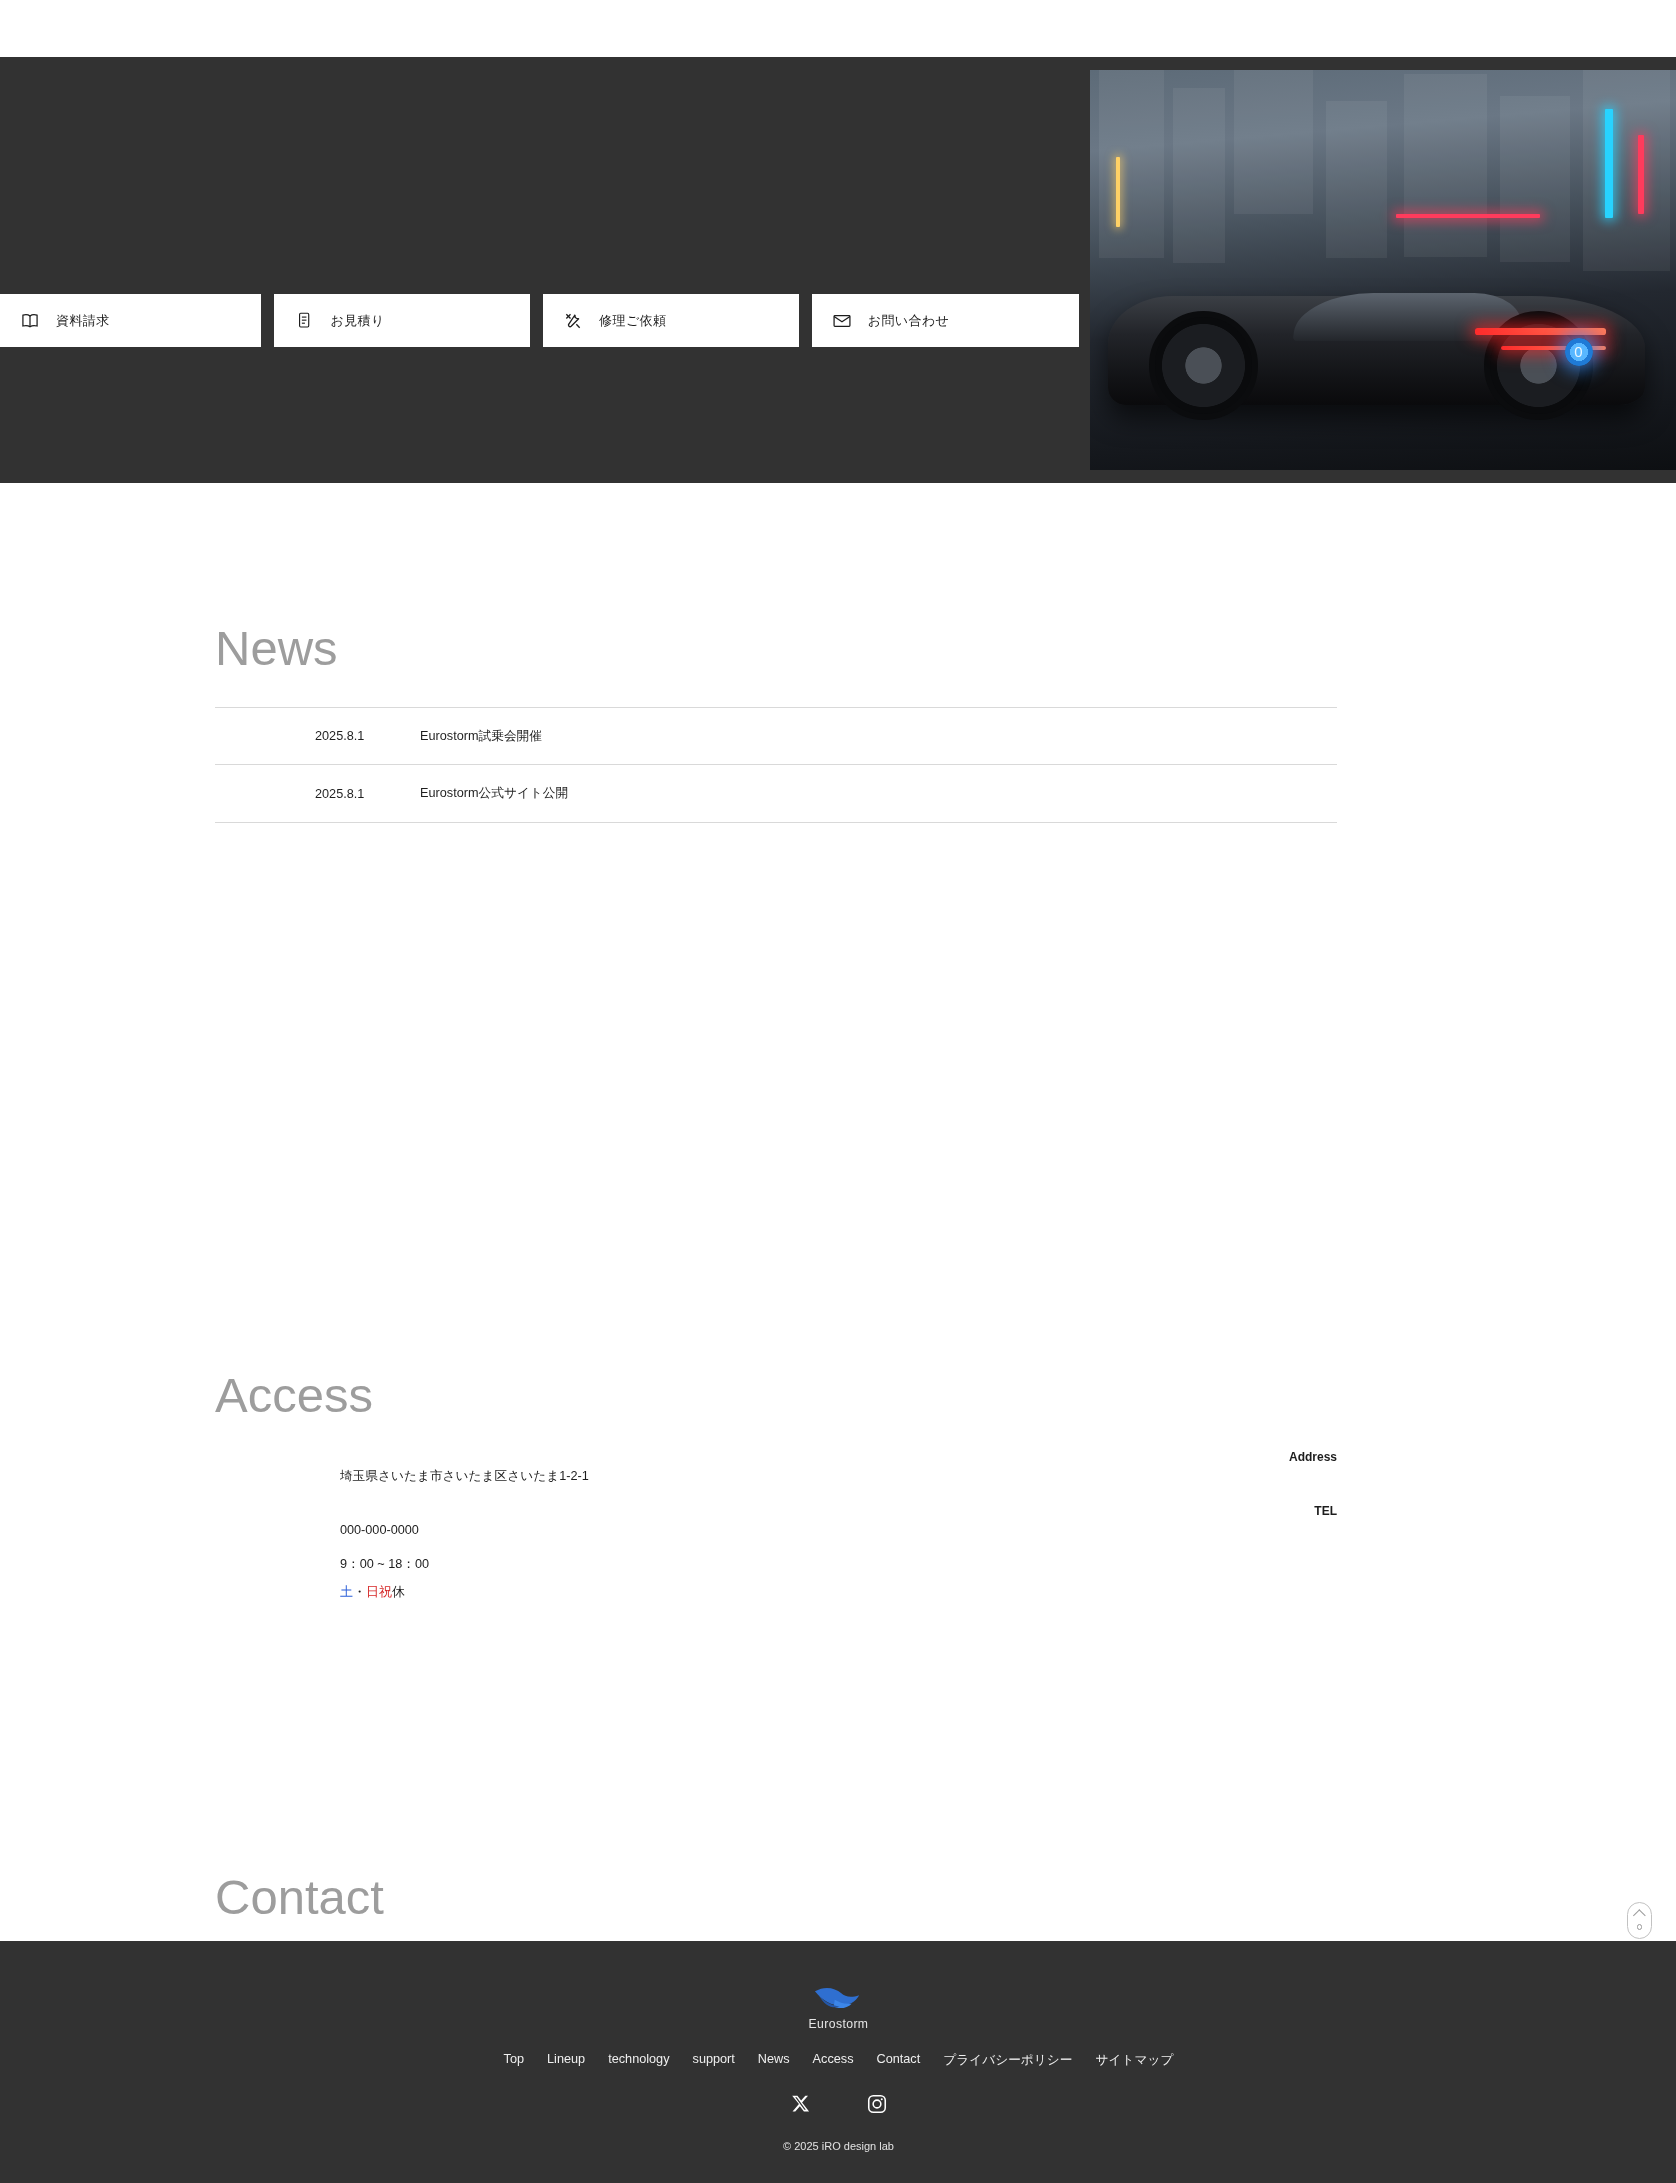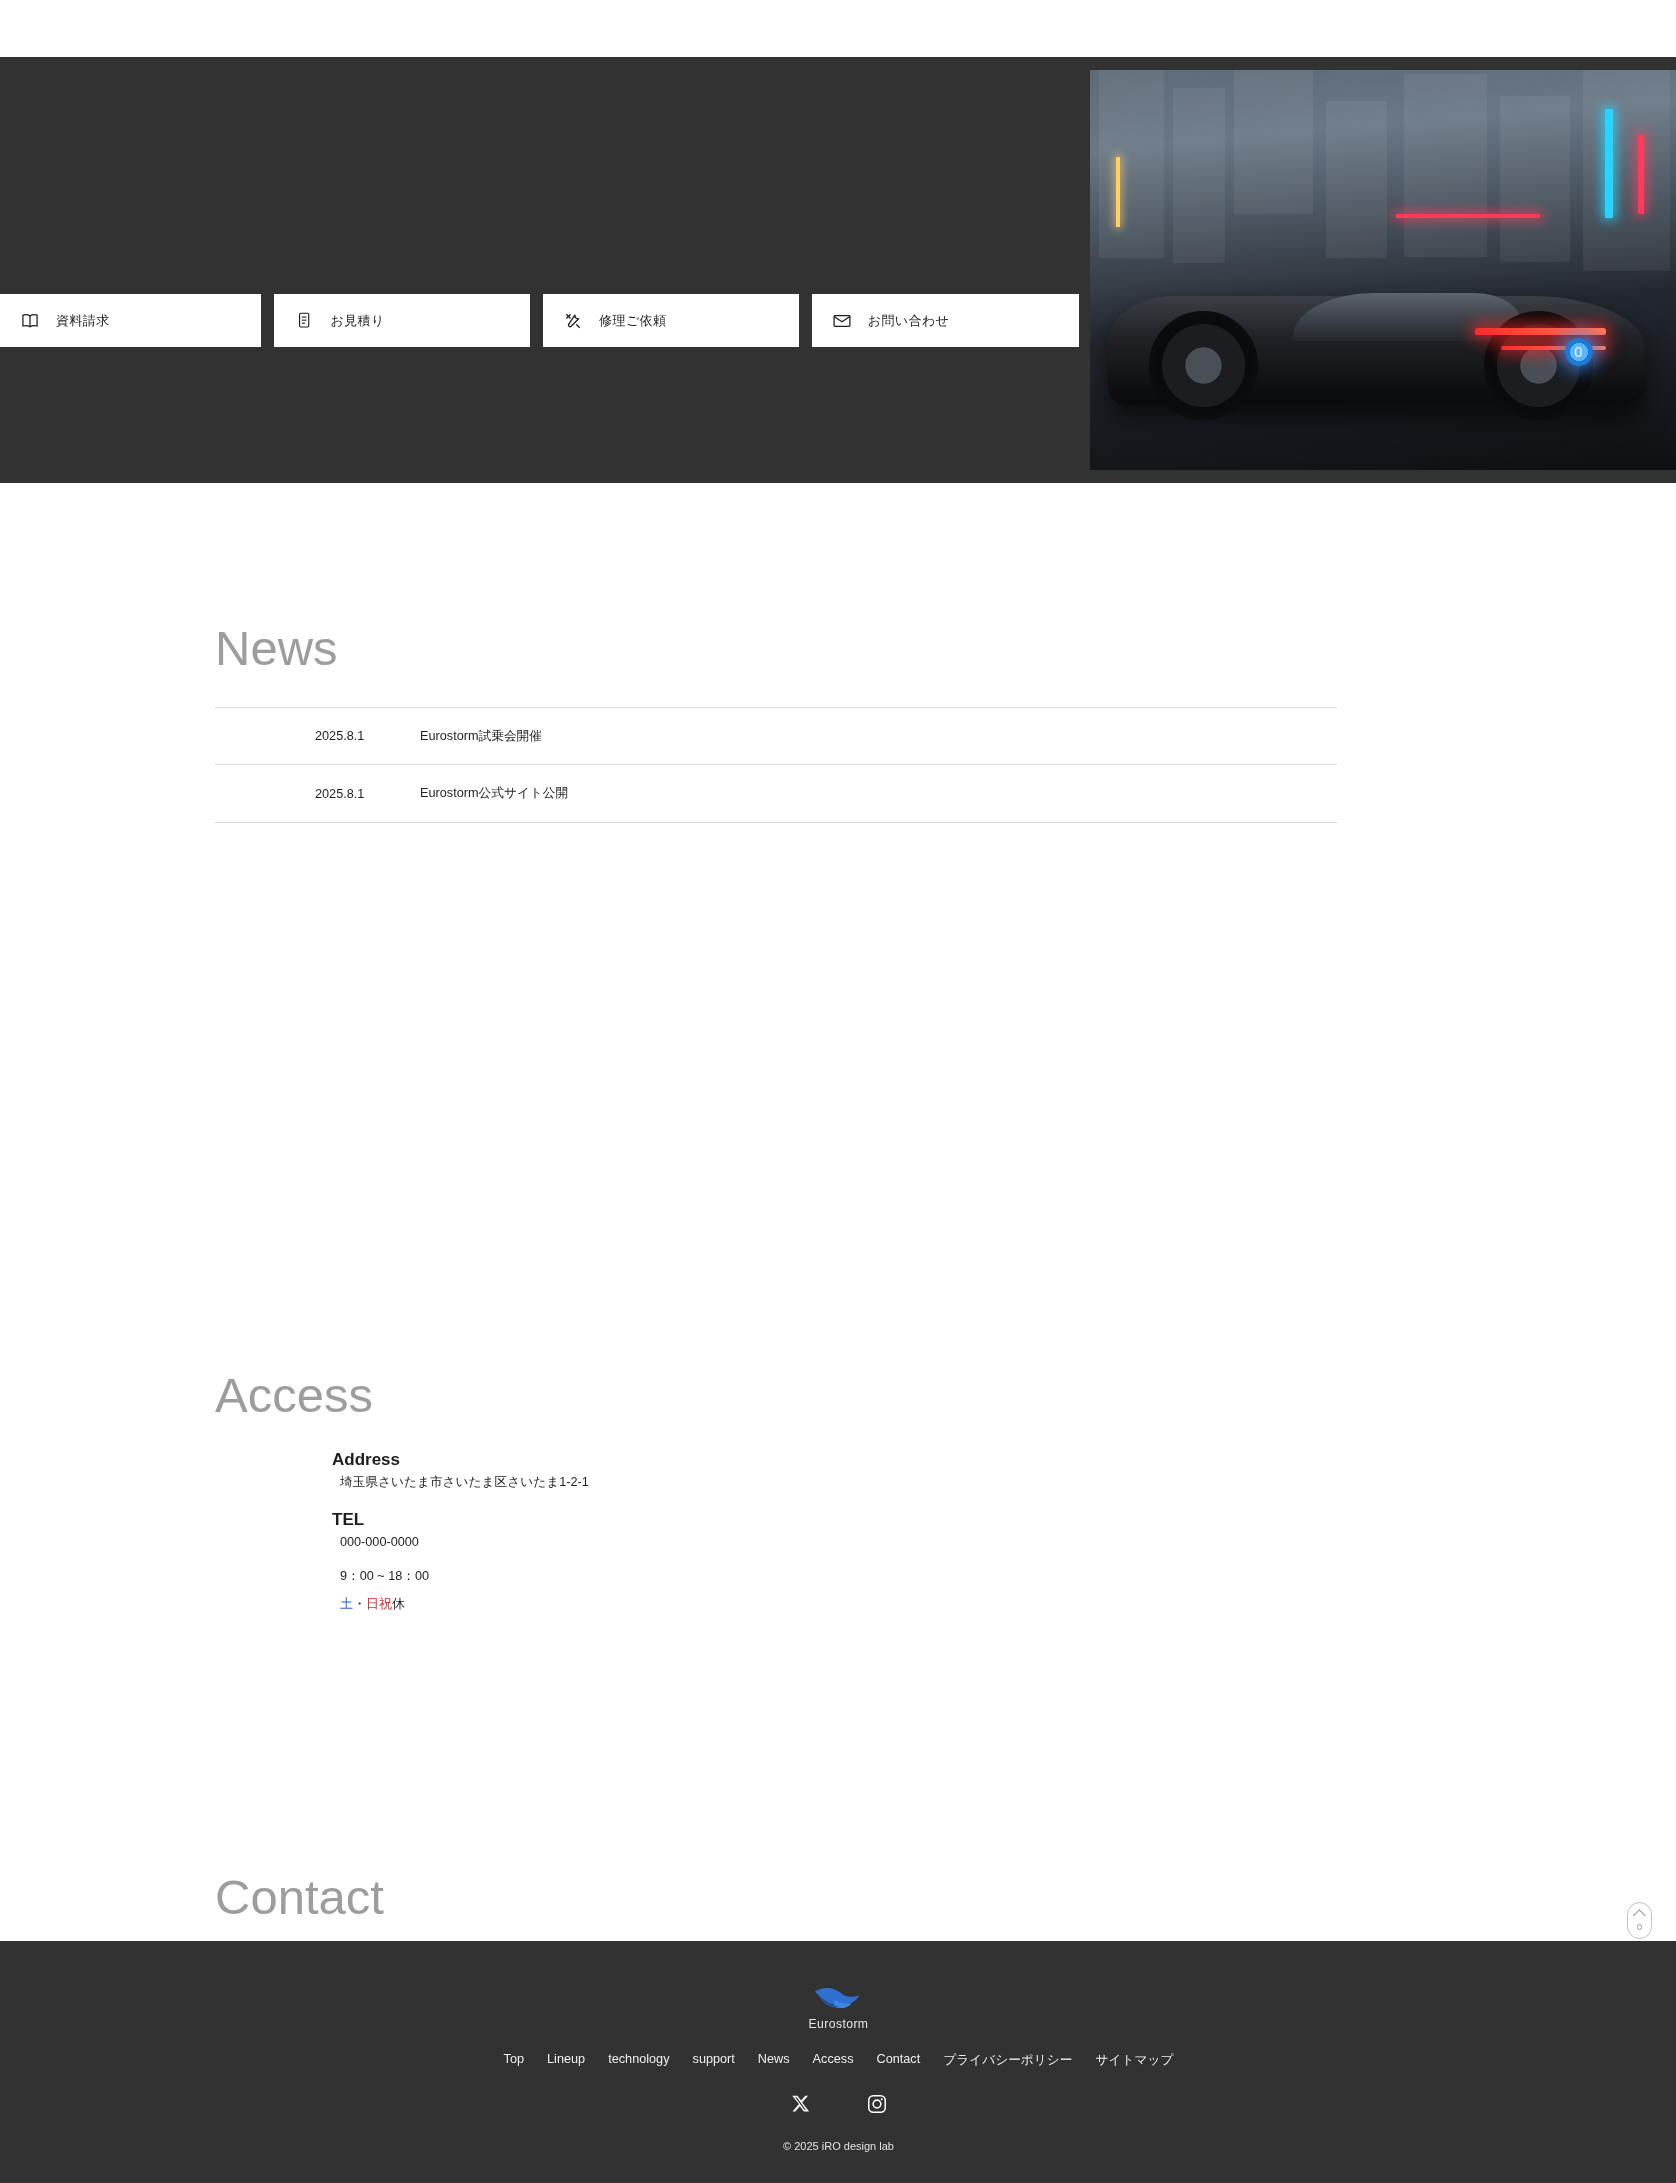--- a/index.html
+++ b/index.html
@@ -121,21 +121,21 @@
     padding-left: 100px;
     font-size: 12.7px;
     color: #1f1f1f;
   }
   .news-row:first-child { border-top: 0.9px solid #d9d9d9; }
   .news-date { width: 105px; }
   .news-title { }
 
   #access-section { position: absolute; left: 215px; top: 884px; width: 1122px; }
   .access-body { margin-top: 27px; padding-left: 117px; font-size: 12.7px; color:#1d1d1d; }
-  .ac-label { font-weight: bold; font-size: 17px; margin-bottom: 4.4px; }
+  .ac-label { font-weight: bold; font-size: 12px; margin-bottom: 4.4px; text-align: right; }
   .ac-value { margin-left: 7.9px; margin-bottom: 19px; font-size: 12.7px; }
   .holiday { margin-left: 7.9px; font-size: 13px; }
   .holiday .sat { color: #2b5fd9; }
   .holiday .sun { color: #d62828; }
 
   #contact-section { position: absolute; left: 215px; top: 1386px; width: 1122px; }
   .contact-form { margin-top: 27px; padding-left: 117px; }
   .field-label { font-size: 13px; color:#1d1d1d; margin-bottom: 6.1px; }
   .req { color: #d62828; font-size: 9.6px; margin-left: 2.6px; }
   .text-input {

